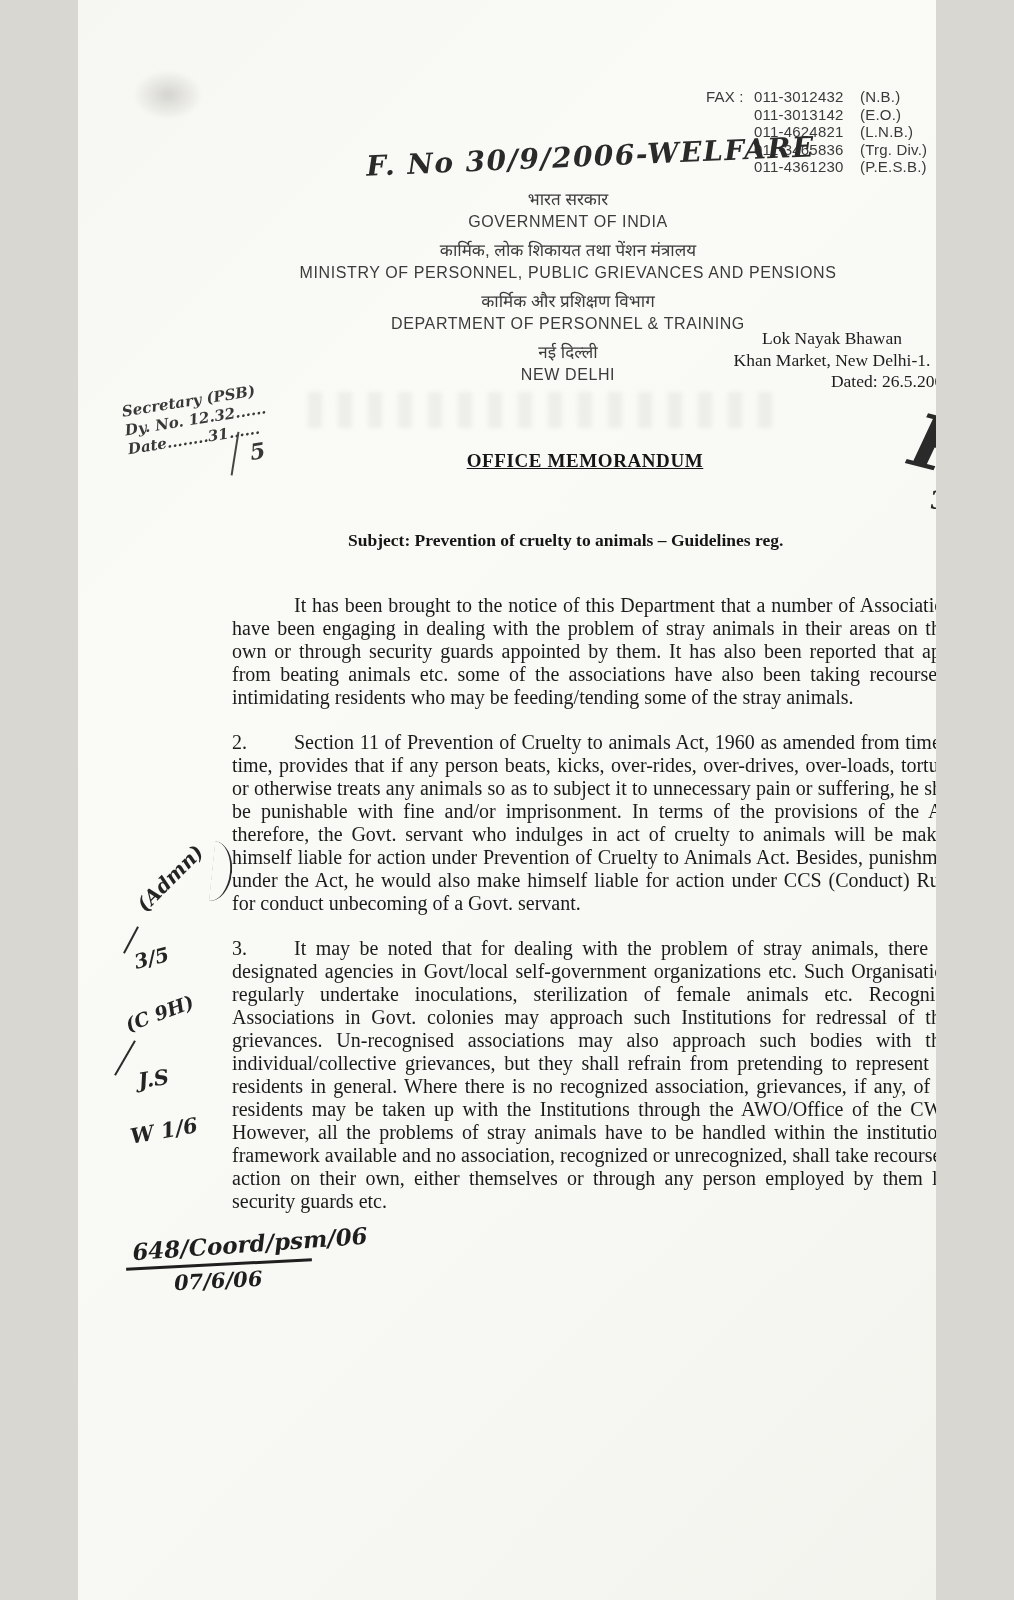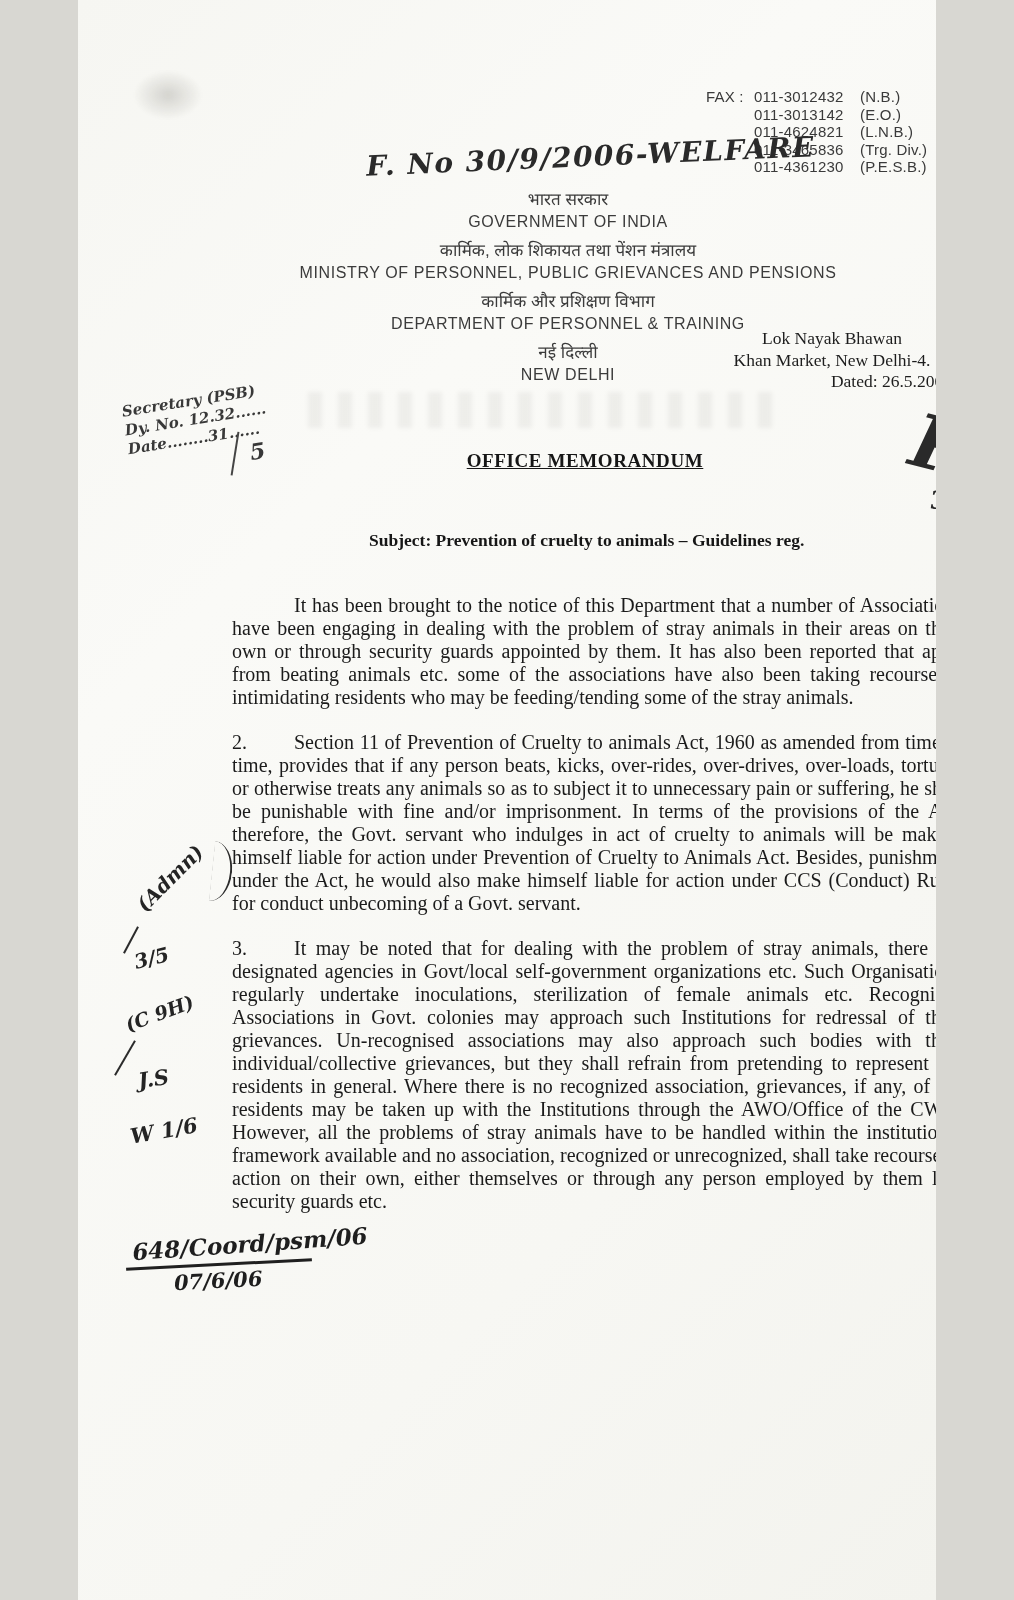--- a/index.html
+++ b/index.html
@@ -34,21 +34,21 @@
   
   .stamp { position:absolute; left:46px; top:388px; width:185px; transform:rotate(-9deg); font-size:15px; line-height:19px; opacity:.88; }
   .stamp-five { position:absolute; left:120px; top:60px; font-size:22px; }
   .stamp-slash { position:absolute; left:104px; top:46px; width:2px; height:44px; background:#2c2c2c; transform:rotate(18deg); }
   
   .memo-title { position:absolute; left:0; top:450px; width:1014px; text-align:center; font-size:19px; font-weight:bold; letter-spacing:.6px; text-decoration:underline; color:#161616; }
   
   .anno-p { position:absolute; left:834px; top:408px; font-size:74px; line-height:74px; transform:rotate(14deg); color:#2a2a2a; }
   .anno-p-num { position:absolute; left:852px; top:484px; font-size:25px; transform:rotate(-4deg); color:#2a2a2a; }
   
-  .subject { position:absolute; left:270px; top:530px; font-size:17.5px; font-weight:bold; color:#161616;margin-left:21px; }
+  .subject { position:absolute; left:270px; top:530px; font-size:17.5px; font-weight:bold; color:#161616; }
   
   .body-text { position:absolute; left:154px; top:594px; width:730px; font-size:20px; line-height:23px; text-align:justify; color:#1b1b1b; }
   .body-text p { margin:0 0 22px 0; }
   .body-text p.first { text-indent:62px; }
   .pnum { display:inline-block; width:62px; }
   
   .mn { position:absolute; color:#242424; }
   .mn1 { left:50px; top:866px; font-size:20px; transform:rotate(-45deg); }
   .mn2 { left:56px; top:946px; font-size:20px; transform:rotate(-14deg); }
   .mn3 { left:46px; top:1002px; font-size:19px; transform:rotate(-20deg); }
@@ -121,21 +121,21 @@
     <div class="hi">कार्मिक, लोक शिकायत तथा पेंशन मंत्रालय</div>
     <div class="en">MINISTRY OF PERSONNEL, PUBLIC GRIEVANCES AND PENSIONS</div>
     <div class="hi">कार्मिक और प्रशिक्षण विभाग</div>
     <div class="en">DEPARTMENT OF PERSONNEL &amp; TRAINING</div>
     <div class="hi">नई दिल्ली</div>
     <div class="en">NEW DELHI</div>
   </div>
 
   <div class="addr serif">
     <div>Lok Nayak Bhawan</div>
-    <div>Khan Market, New Delhi-4.</div>
+    <div>Khan Market, New Delhi-1.</div>
     <div class="dated">Dated: 26.5.2006</div>
   </div>
 
   <div class="stamp hand">
     <div>Secretary (PSB)</div>
     <div>Dy. No. 12.32......</div>
     <div>Date........31......</div>
     <div class="stamp-slash"></div>
     <div class="stamp-five">5</div>
   </div>

